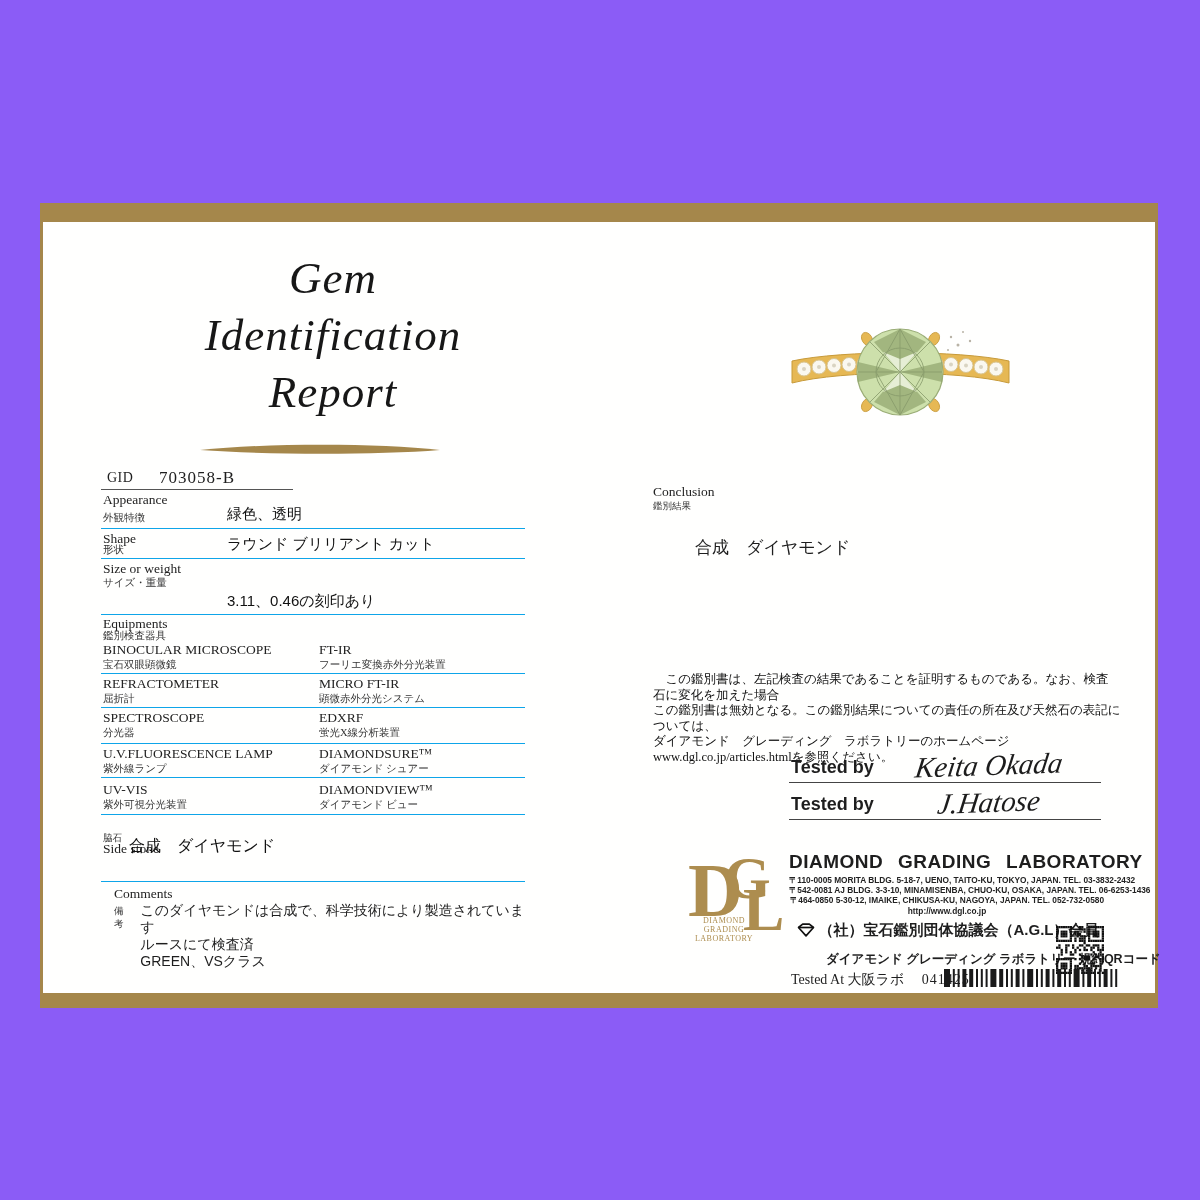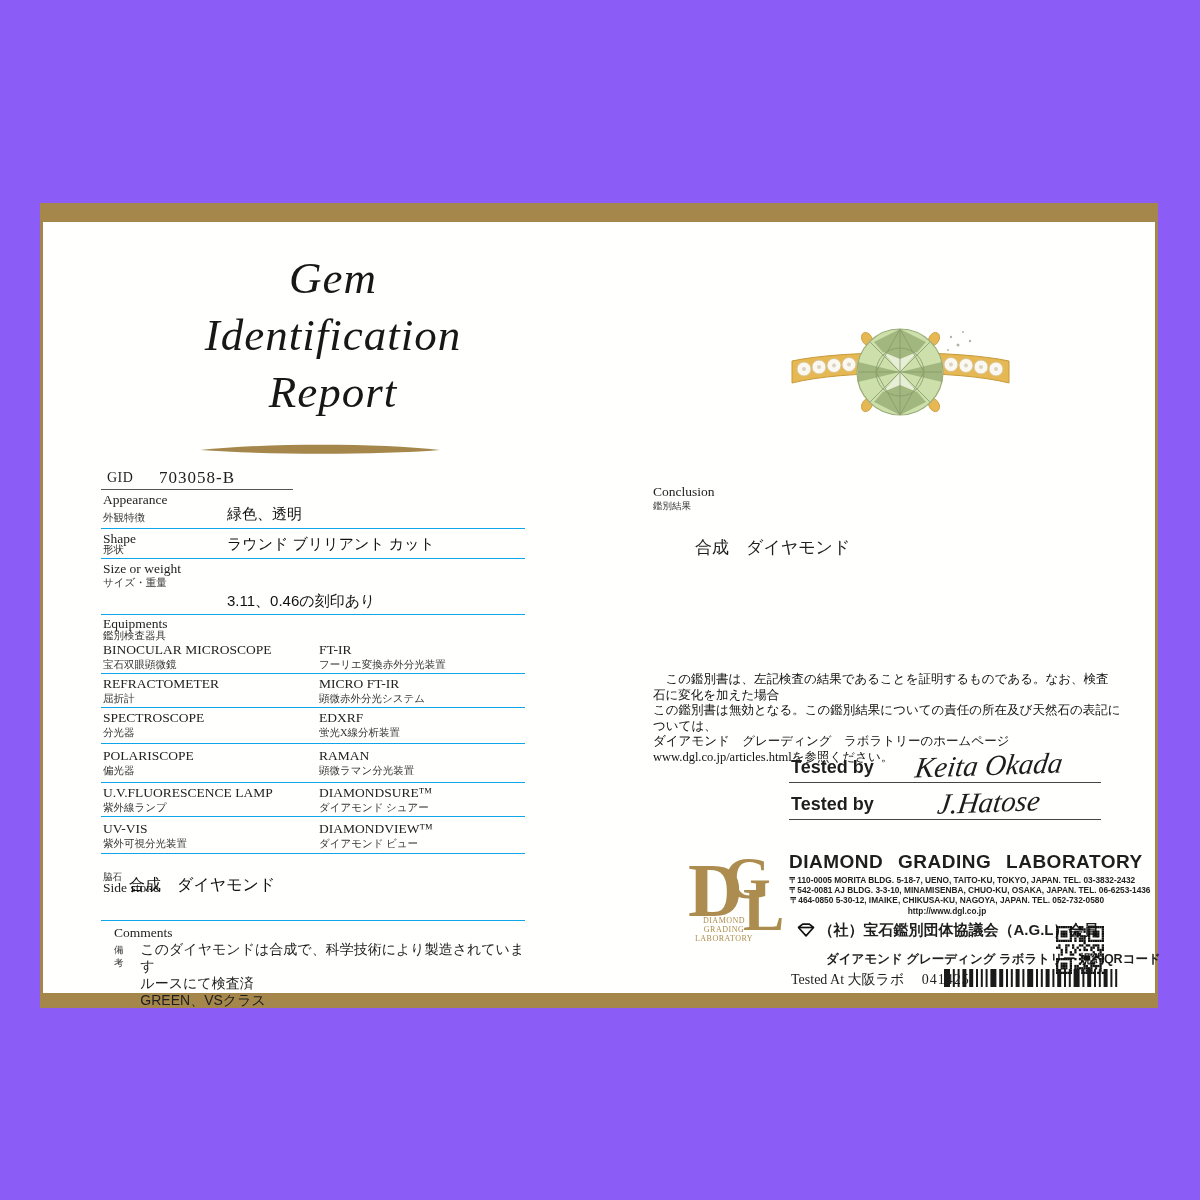--- a/index.html
+++ b/index.html
@@ -217,30 +217,20 @@
           </span>
       </div>
       <div class="row eqrow" style="height:35px;">
         <span class="cell c0">
             <span class="en">SPECTROSCOPE</span>
             <span class="jp">分光器</span>
           </span>
         <span class="cell c1">
             <span class="en">EDXRF</span>
             <span class="jp">蛍光X線分析装置</span>
-          </span>
-      </div>
-      <div class="row eqrow" style="height:38px;">
-        <span class="cell c0" style="top:4px;">
-            <span class="en">POLARISCOPE</span>
-            <span class="jp">偏光器</span>
-          </span>
-        <span class="cell c1" style="top:4px;">
-            <span class="en">RAMAN</span>
-            <span class="jp">顕微ラマン分光装置</span>
           </span>
       </div>
       <div class="row eqrow">
         <span class="cell c0">
             <span class="en">U.V.FLUORESCENCE LAMP</span>
             <span class="jp">紫外線ランプ</span>
           </span>
         <span class="cell c1">
             <span class="en">DIAMONDSURE™</span>
             <span class="jp">ダイアモンド シュアー</span>

